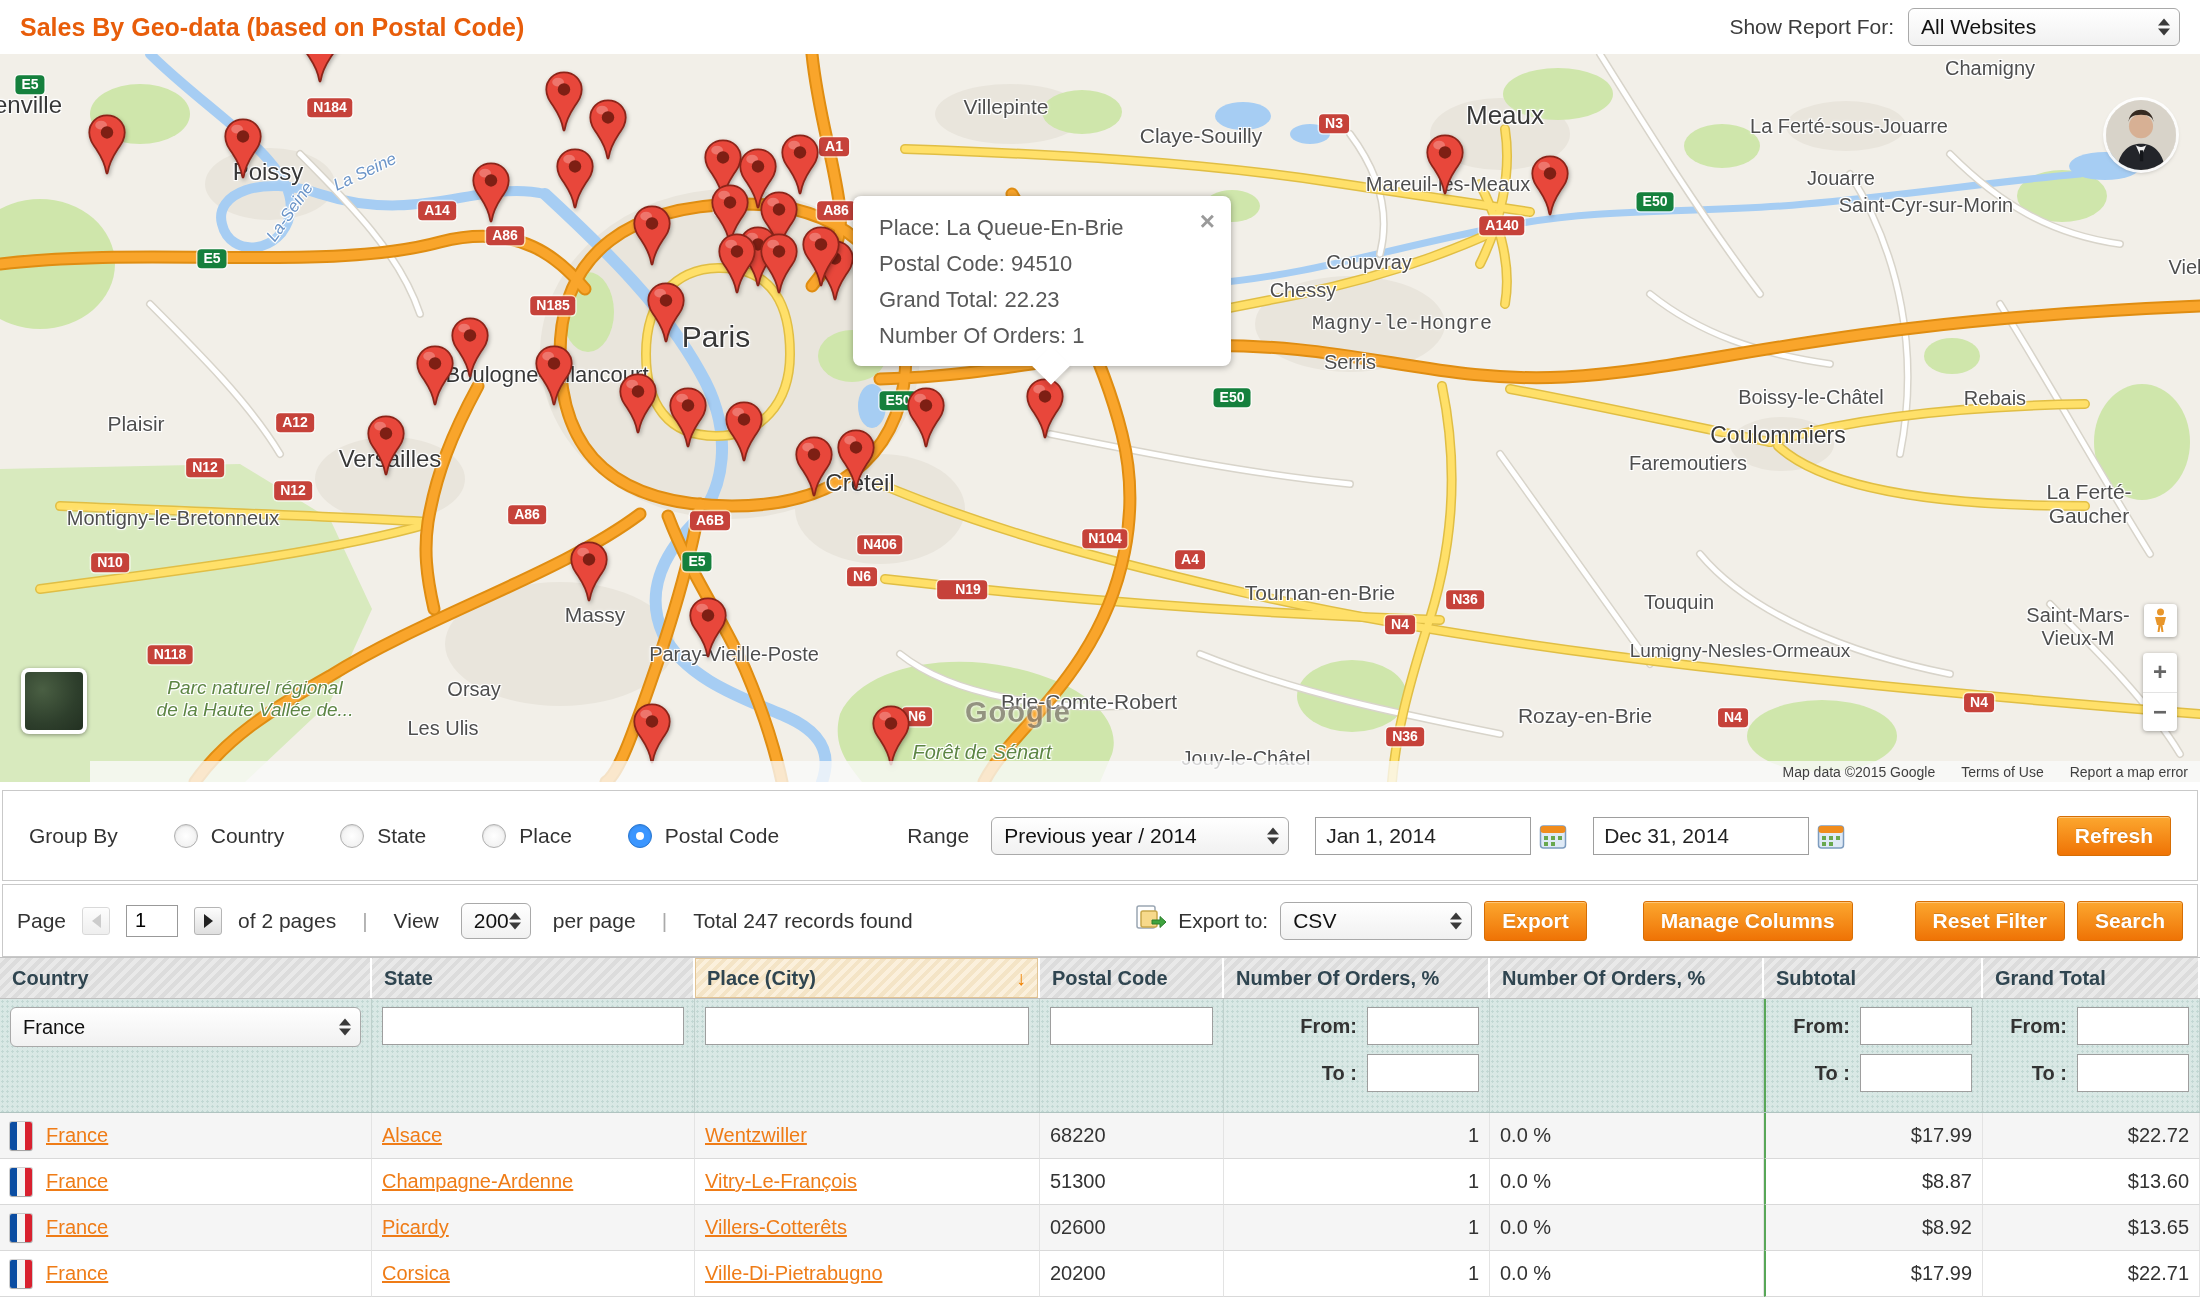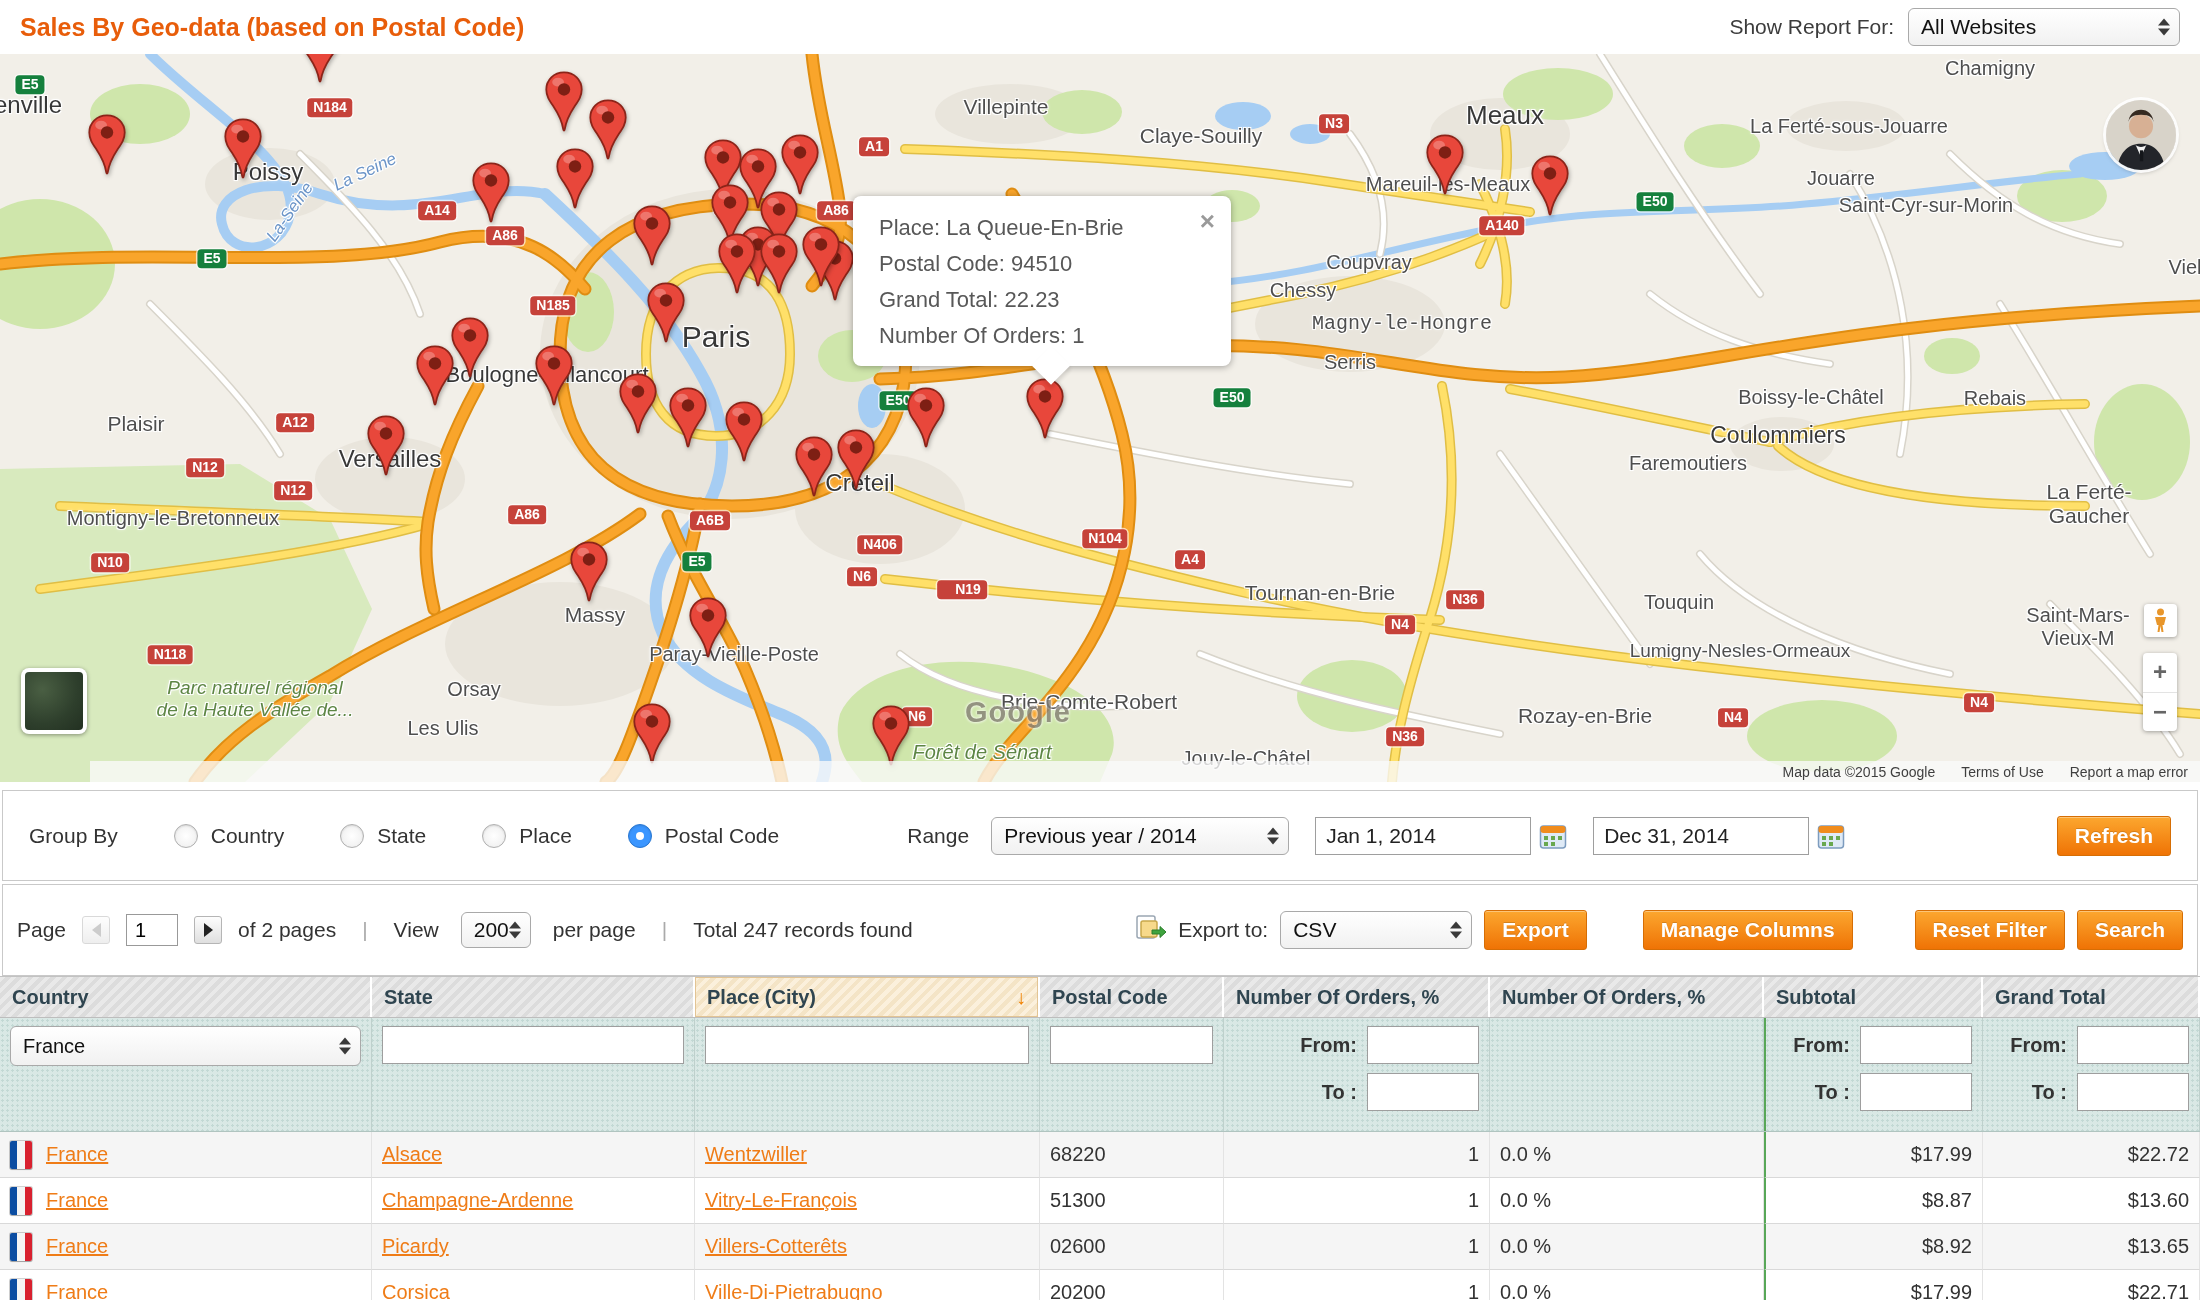--- a/index.html
+++ b/index.html
@@ -85,21 +85,21 @@
   .range-lbl { margin-left:128px; }
   .date-wrap { display:flex; align-items:center; gap:8px; margin-left:26px; }
   .txt-input { height:38px; border:1px solid #9e9e9e; background:#fff; font-size:21px;
     font-family:"Liberation Sans",sans-serif; padding:2px 10px; color:#222; }
   .cal-btn { cursor:pointer; display:inline-flex; }
   .btn { display:inline-flex; align-items:center; justify-content:center; cursor:pointer;
     background:linear-gradient(#fca72f,#ef7305); border:1px solid #d66e05; border-radius:3px;
     color:#fff; font-weight:bold; font-size:21px; padding:7px 17px; white-space:nowrap;
     text-shadow:0 -1px 0 rgba(0,0,0,.15); box-shadow:inset 0 1px 0 rgba(255,255,255,.35); }
 
-  .pagebar { margin-top:3px; height:92px; padding:8px 14px; font-size:21px; color:#333; gap:8px; }
+  .pagebar { margin-top:3px; height:73px; padding:8px 14px; font-size:21px; color:#333; gap:8px; }
   .pagebar .sep { color:#aaa; margin:0 18px; }
   .pgbtn { width:28px; height:28px; border:1px solid #b5b5b5; border-radius:3px;
     background:linear-gradient(#fdfdfd,#dfdfdf); display:inline-flex; align-items:center;
     justify-content:center; margin:0 8px; cursor:pointer; }
   .pgbtn.disabled { opacity:.5; cursor:default; }
   .tri-l { width:0;height:0;border-top:7px solid transparent;border-bottom:7px solid transparent;border-right:9px solid #9a9a9a; }
   .tri-r { width:0;height:0;border-top:7px solid transparent;border-bottom:7px solid transparent;border-left:9px solid #222; }
   .page-input { width:52px; height:32px; border:1px solid #999; font-size:20px; text-align:left;
     padding:2px 8px; font-family:"Liberation Sans",sans-serif; }
   .view-select { width:70px; padding-right:30px; height:36px; border-radius:6px; }
@@ -305,21 +305,21 @@
         <span class="map-label park" style="left: 255px; top: 645px; font-size: 19px;">Parc naturel régional
 de la Haute Vallée de...</span>
         <span class="map-label water" style="left: 365px; top: 118px; font-size: 17px; transform: translate(-50%, -50%) rotate(-25deg);">La Seine</span>
         <span class="map-label water" style="left: 290px; top: 158px; font-size: 17px; transform: translate(-50%, -50%) rotate(-55deg);">La-Seine</span>
         <span class="rbadge g" style="left: 30px; top: 31px;">E5</span>
         <span class="rbadge r" style="left: 330px; top: 54px;">N184</span>
         <span class="rbadge r" style="left: 437px; top: 157px;">A14</span>
         <span class="rbadge r" style="left: 505px; top: 182px;">A86</span>
         <span class="rbadge r" style="left: 729px; top: 152px;">N1</span>
         <span class="rbadge r" style="left: 836px; top: 157px;">A86</span>
-        <span class="rbadge r" style="left: 874px; top: 93px;">A1</span>
+        <span class="rbadge r" style="left: 834px; top: 93px;">A1</span>
         <span class="rbadge r" style="left: 1334px; top: 70px;">N3</span>
         <span class="rbadge r" style="left: 1502px; top: 172px;">A140</span>
         <span class="rbadge g" style="left: 1655px; top: 148px;">E50</span>
         <span class="rbadge r" style="left: 553px; top: 252px;">N185</span>
         <span class="rbadge g" style="left: 212px; top: 205px;">E5</span>
         <span class="rbadge r" style="left: 295px; top: 369px;">A12</span>
         <span class="rbadge r" style="left: 205px; top: 414px;">N12</span>
         <span class="rbadge r" style="left: 293px; top: 437px;">N12</span>
         <span class="rbadge r" style="left: 110px; top: 509px;">N10</span>
         <span class="rbadge r" style="left: 170px; top: 601px;">N118</span>

